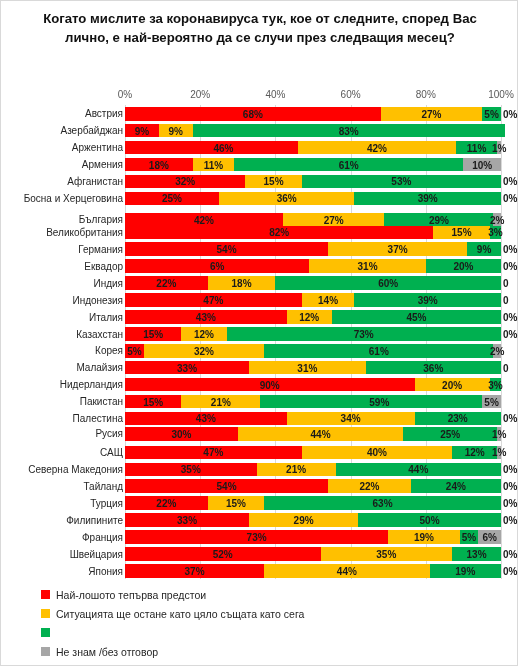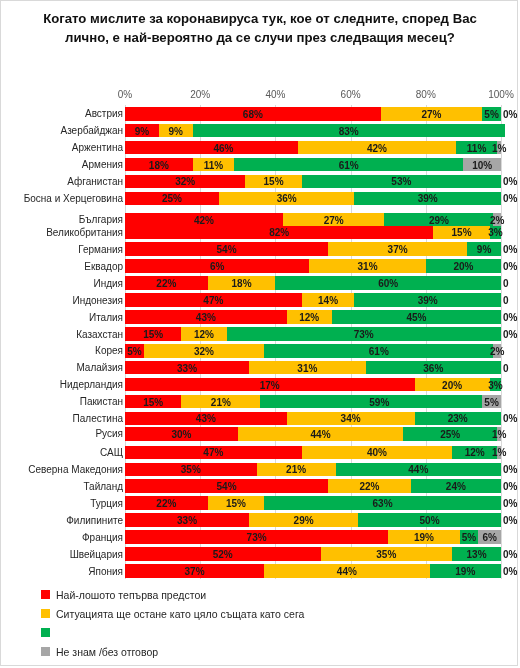--- a/index.html
+++ b/index.html
@@ -363,21 +363,21 @@
           <div class="seg-label" style="left: 182.36px; transform: translate(-50%, -50%);">31%</div>
           <div class="seg seg-green" style="left: 240.64px; width: 135.36px;"></div>
           <div class="seg-label" style="left: 308.32px; transform: translate(-50%, -50%);">36%</div>
           <div class="outside-label" style="left: 378px;">0</div>
         </div>
       </div>
       <div class="bar-row" style="top: 270.857px; height: 16.9286px;">
         <div class="row-label">Нидерландия</div>
         <div class="bar-track">
           <div class="seg seg-red" style="left: 0px; width: 289.52px;"></div>
-          <div class="seg-label" style="left: 144.76px; transform: translate(-50%, -50%);">17%</div>
+          <div class="seg-label" style="left: 144.76px; transform: translate(-50%, -50%);">90%</div>
           <div class="seg seg-yellow" style="left: 289.52px; width: 75.2px;"></div>
           <div class="seg-label" style="left: 327.12px; transform: translate(-50%, -50%);">20%</div>
           <div class="seg seg-green" style="left: 364.72px; width: 11.28px;"></div>
           <div class="seg-label" style="left: 370.36px; transform: translate(-50%, -50%);">3%</div>
         </div>
       </div>
       <div class="bar-row" style="top: 287.786px; height: 16.9286px;">
         <div class="row-label">Пакистан</div>
         <div class="bar-track">
           <div class="seg seg-red" style="left: 0px; width: 56.4px;"></div>

